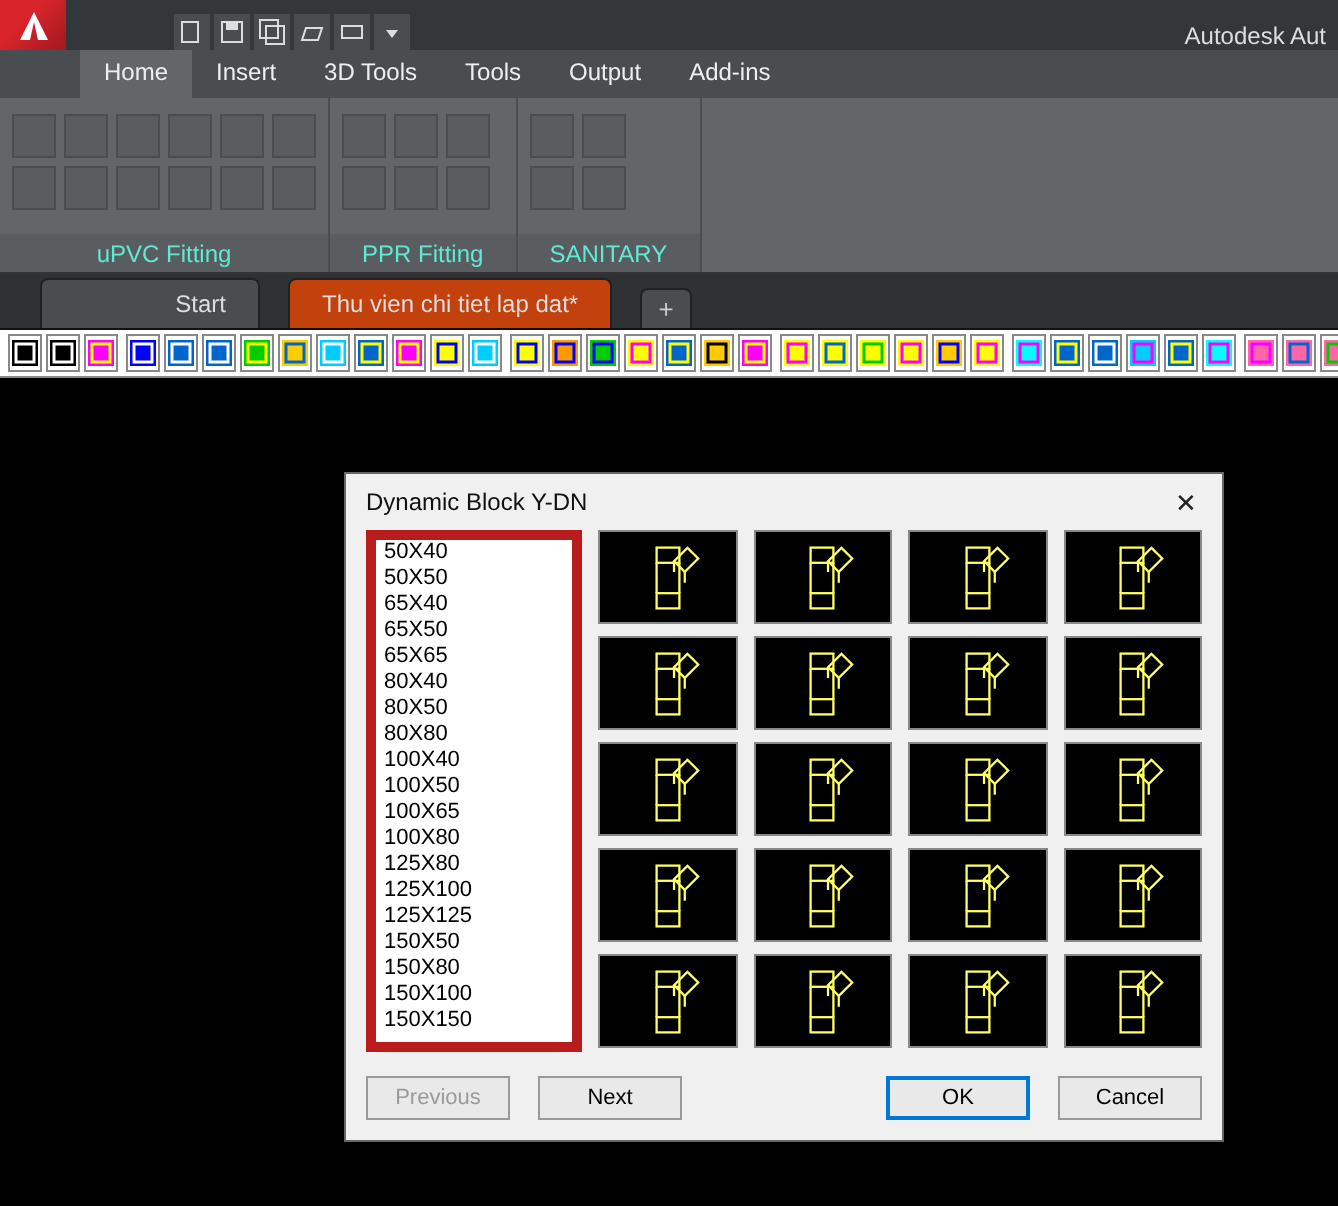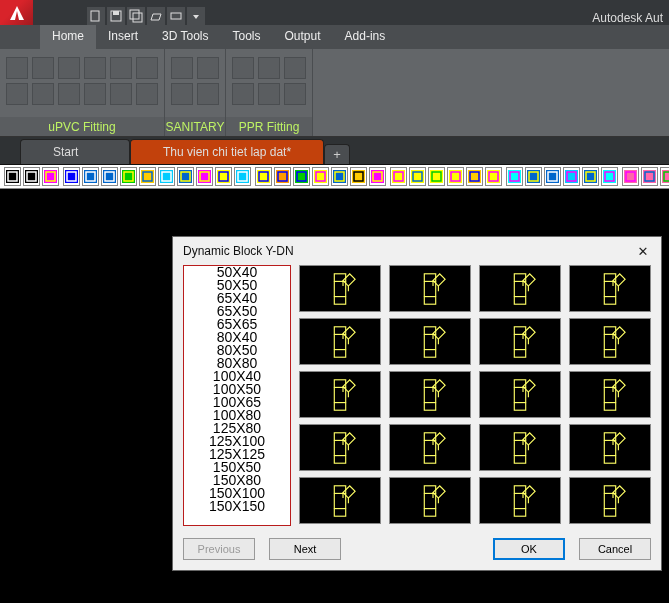--- a/index.html
+++ b/index.html
@@ -18,44 +18,44 @@
   .ribbon-tabs { background: #4a4d50; height: 24px; display: flex; align-items: stretch; padding-left: 40px; }
   .rtab { color: #eee; font-size: 12px; padding: 4px 12px 0; cursor: pointer; }
   .rtab.active { background: #636669; }
 
   
   .ribbon-body { background: #636669; height: 88px; display: flex; border-bottom: 1px solid #333; }
   .panel { border-right: 1px solid #4a4d50; padding: 4px 6px 0; display:flex; flex-direction:column; }
   .panel-grid { display:flex; flex-direction:column; gap:4px; flex:1; padding-top:4px;}
   .panel-row { display:flex; gap:4px; }
   .pbtn { width:22px; height:22px; background:#5a5d60; border:1px solid #4a4d50; }
-  .panel-label { color:#bef264; font-size:12px; text-align:center; padding:3px 0 2px; background:#5a5d60; margin: 6px -6px 0; }
+  .panel-label { color:#5eead4; font-size:12px; text-align:center; padding:3px 16px 2px; background:#5a5d60; margin: 6px -6px 0; }
 
   
   .doctabs { background:#2f3234; height:28px; display:flex; align-items:flex-end; padding-left:20px; gap:0; border-bottom:1px solid #111; }
-  .dtab { background:#4a4d50; color:#ddd; font-size:12px; padding:5px 32px; border-radius:4px 4px 0 0; border:1px solid #222; border-bottom:none; margin-right:0; cursor:pointer; min-width:110px; text-align:left; position:relative;}
+  .dtab { background:#4a4d50; color:#ddd; font-size:12px; padding:5px 16px; border-radius:4px 4px 0 0; border:1px solid #222; border-bottom:none; margin-right:14px; cursor:pointer; min-width:110px; text-align:right; position:relative;}
   .dtab.active { background:#c2410c; }
   .dtab-add { width:26px; height:20px; background:#4a4d50; border-radius:4px 4px 0 0; border:1px solid #222; border-bottom:none; color:#ccc; display:flex; align-items:center; justify-content:center; font-size:13px; cursor:pointer;}
 
   
   .iconbar { background:#fff; height:24px; display:flex; gap:2px; padding:2px 4px; border-bottom:1px solid #888; overflow:hidden;}
   .sep { width:8px; }
   .ibtn { width:19px; height:19px; border:1px solid #888; display:flex; align-items:center; justify-content:center; }
   .ibtn svg { width:15px; height:15px; display:block; }
 
   
   .canvas { background:#000; position:absolute; top:189px; bottom:0; left:0; right:0; }
 
   
-  .dialog { position:absolute; left:172px; top:236px; width:490px; height:335px; background:#f0f0f0; border:1px solid #666; box-shadow:2px 2px 8px rgba(0,0,0,.5); display:flex; flex-direction:column; }
+  .dialog { position:absolute; left:172px; top:236px; width:440px; height:335px; background:#f0f0f0; border:1px solid #666; box-shadow:2px 2px 8px rgba(0,0,0,.5); display:flex; flex-direction:column; }
   .dlg-title { display:flex; align-items:center; padding:6px 10px; font-size:12px; color:#111; }
   .dlg-title-text { flex:1; }
   .dlg-close { width:16px; height:16px; cursor:pointer; display:flex; align-items:center; justify-content:center; font-size:13px; color:#222;}
   .dlg-body { flex:1; display:flex; padding:0 10px 6px; gap:8px; overflow:hidden;}
-  .dlg-list { width:108px; background:#fff; border:1px solid #b91c1c; font-size:14px; overflow-y:auto;text-align:center; }
+  .dlg-list { width:108px; background:#fff; border:5px solid #b91c1c; font-size:11px; overflow-y:auto; }
   .dlg-list::-webkit-scrollbar{width:16px;} .dlg-list::-webkit-scrollbar-thumb{background:#c1c1c1;border:1px solid #a0a0a0;} .dlg-list::-webkit-scrollbar-track{background:#f0f0f0;}
   .dlg-list-item { padding:0 4px; line-height:13px; cursor:pointer; color:#000;}
   .thumb-grid { flex:1; display:grid; grid-template-columns:repeat(4,1fr); grid-auto-rows:47px; gap:6px 8px; align-content:start; overflow:hidden;}
   .thumb { background:#000; border:1px solid #888; display:flex; align-items:center; justify-content:center; cursor:pointer; }
   .thumb svg { width:38px; height:38px; }
   .dlg-foot { display:flex; gap:14px; padding:6px 10px 10px; justify-content:flex-start;}
   .dlg-foot .spacer { flex:1; }
   .dbtn { min-width:72px; height:22px; font-size:11px; background:#e9e9e9; border:1px solid #999; cursor:pointer; color:#000;}
   .dbtn:disabled { color:#9a9a9a; }
   .dbtn.default { border:1px solid #0078d7; box-shadow:0 0 0 1px #0078d7 inset; }
@@ -135,42 +135,42 @@
           <div class="pbtn"></div>
         </div>
       </div>
       <div class="panel-label">uPVC Fitting</div>
     </div>
     <div class="panel">
       <div class="panel-grid">
         <div class="panel-row">
           <div class="pbtn"></div>
           <div class="pbtn"></div>
+          <div class="pbtn"></div>
         </div>
         <div class="panel-row">
           <div class="pbtn"></div>
           <div class="pbtn"></div>
-        </div>
-      </div>
-      <div class="panel-label">SANITARY</div>
+          <div class="pbtn"></div>
+        </div>
+      </div>
+      <div class="panel-label">PPR Fitting</div>
     </div>
     <div class="panel">
       <div class="panel-grid">
         <div class="panel-row">
           <div class="pbtn"></div>
           <div class="pbtn"></div>
-          <div class="pbtn"></div>
         </div>
         <div class="panel-row">
           <div class="pbtn"></div>
           <div class="pbtn"></div>
-          <div class="pbtn"></div>
-        </div>
-      </div>
-      <div class="panel-label">PPR Fitting</div>
+        </div>
+      </div>
+      <div class="panel-label">SANITARY</div>
     </div>
   </div>
 
 <div class="doctabs" id="doctabs">
     <div class="dtab">Start</div>
     <div class="dtab active">Thu vien chi tiet lap dat*</div>
     <div class="dtab-add">+</div>
   </div>
 
 <div class="iconbar" id="iconbar">

